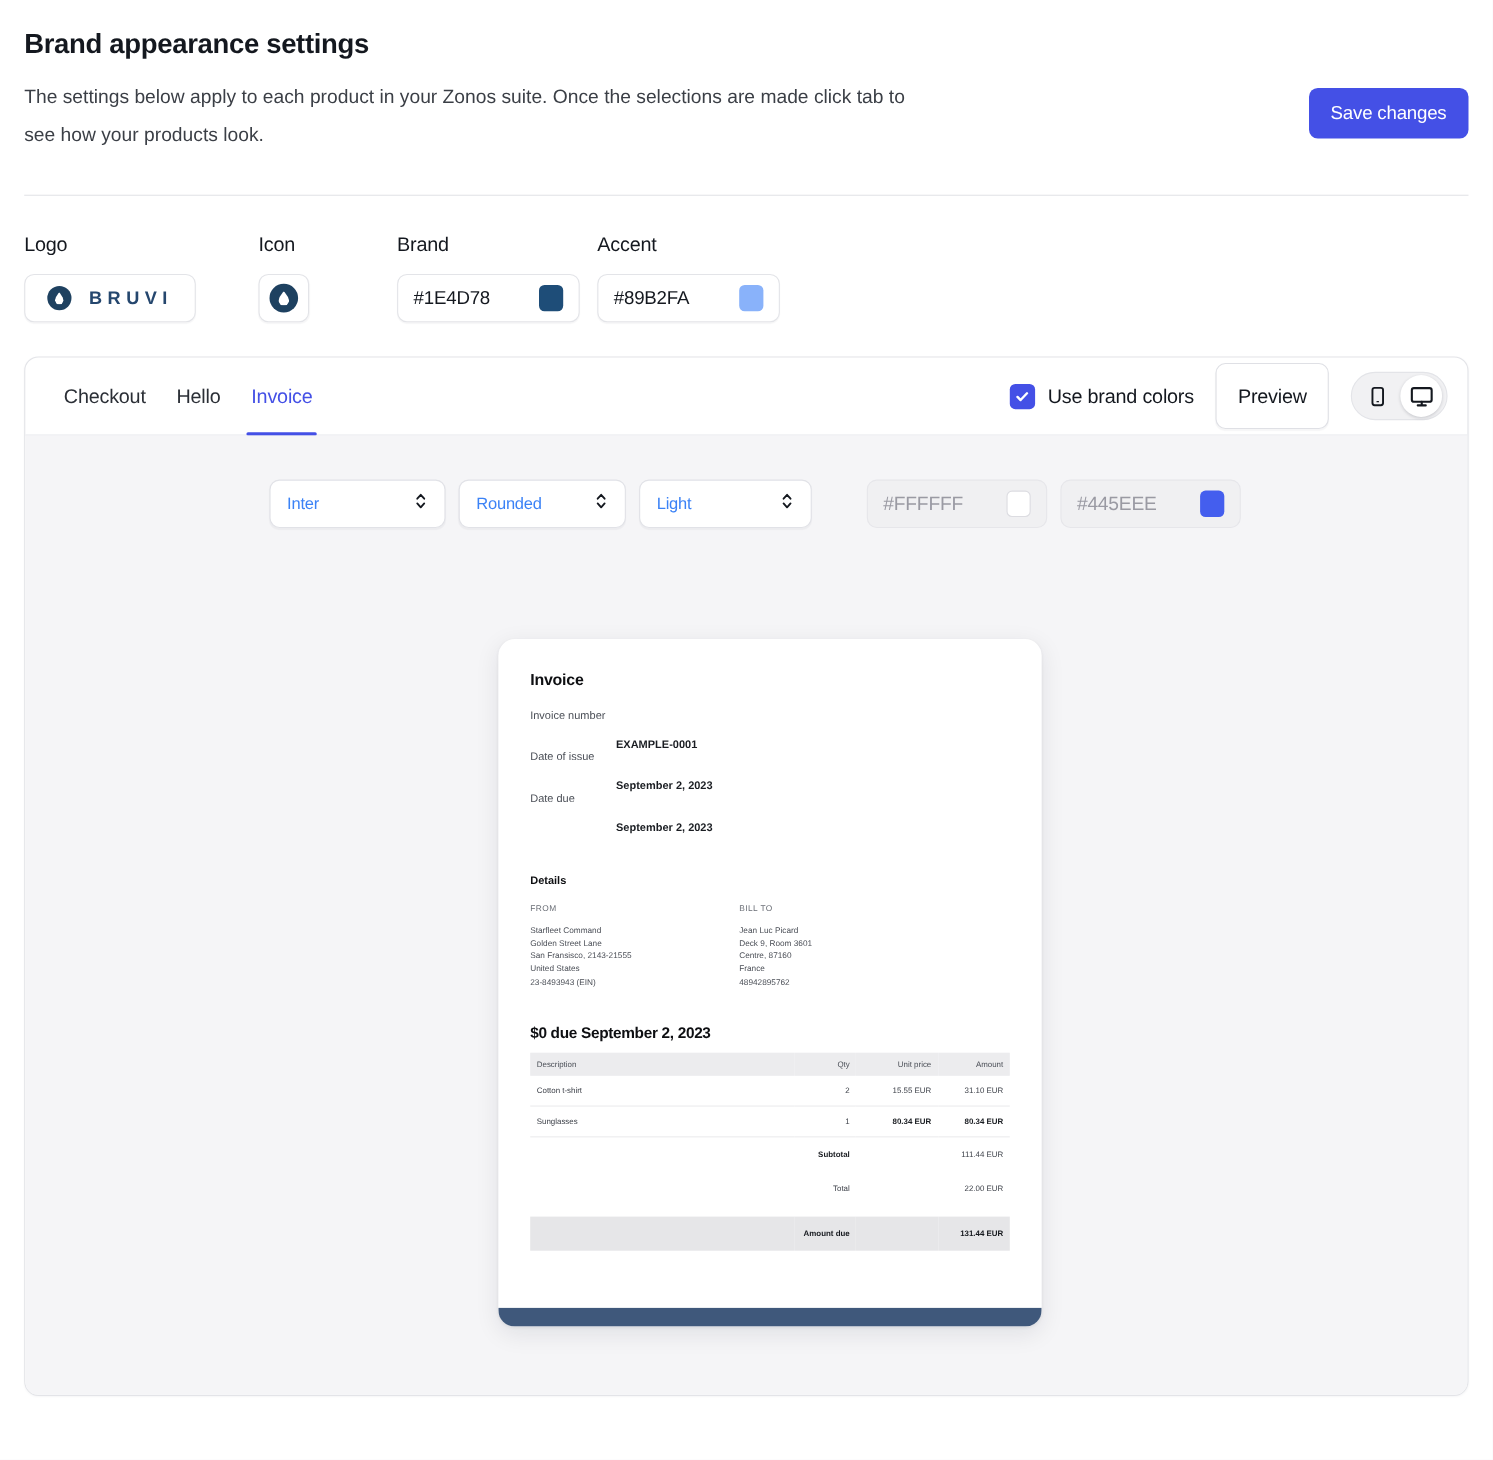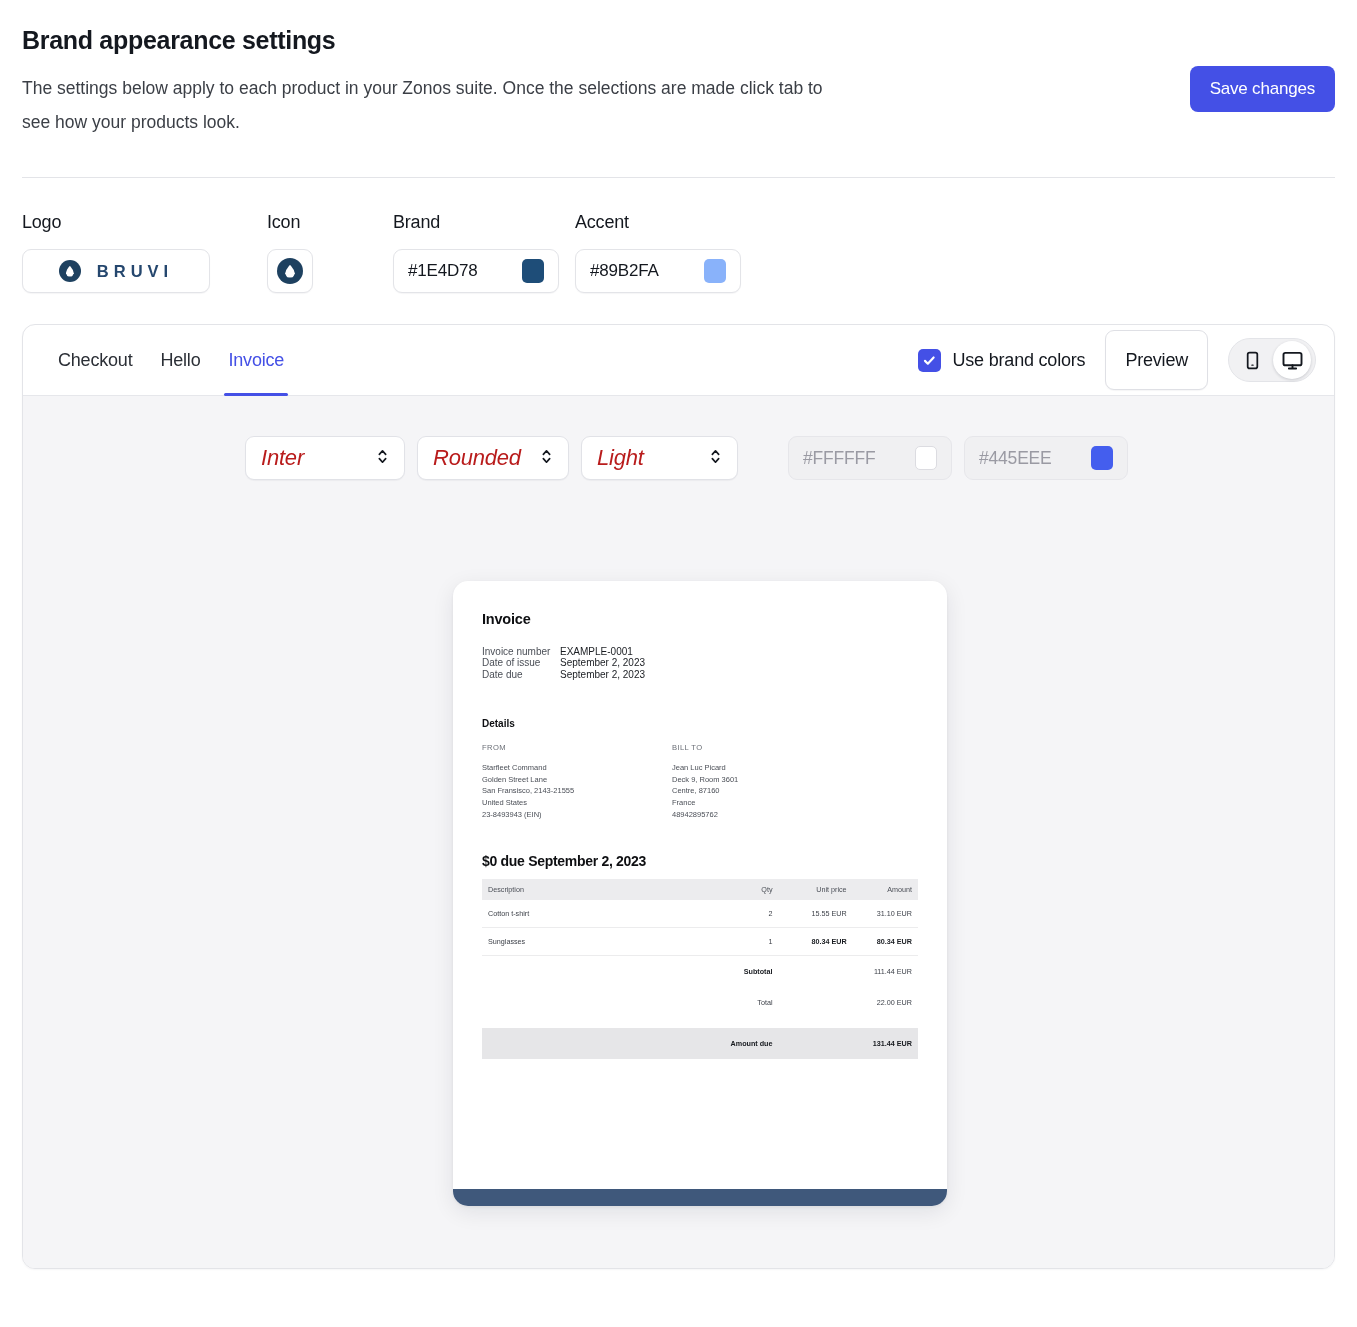--- a/index.html
+++ b/index.html
@@ -27,21 +27,21 @@
   .page-sub {
     font-size: 17.5px;
     line-height: 34px;
     color: #3b3f46;
     max-width: 810px;
     margin: 0;
   }
   .save-btn {
     position: absolute;
     right: 22px;
-    top: 66px;
+    top: 80px;
     background: #4450e6;
     color: #ffffff;
     border: none;
     border-radius: 8px;
     font-size: 17px;
     font-family: "Liberation Sans", sans-serif;
     padding: 0 20px;
     height: 46px;
     cursor: pointer;
     letter-spacing: -0.2px;
@@ -71,21 +71,21 @@
   .box {
     background: #fff;
     border: 1px solid #e3e4e8;
     border-radius: 9px;
     height: 44px;
     display: flex;
     align-items: center;
     box-shadow: 0 1px 1px rgba(16,24,40,.04);
   }
 
-  .logo-box { width: 188px; justify-content: center; gap: 16px; }
+  .logo-box { width: 156px; justify-content: center; gap: 16px; }
   .drop-circle {
     width: 22px; height: 22px; border-radius: 50%;
     background: #1e4160;
     display: flex; align-items: center; justify-content: center;
   }
   .drop-circle .drop {
     width: 8px; height: 11px;
     background: #ffffff;
     border-radius: 50% 50% 50% 50% / 66% 66% 34% 34%;
     transform: rotate(0deg);
@@ -222,21 +222,21 @@
     border-radius: 9px;
     height: 44px;
     min-width: 80px;
     display: flex;
     align-items: center;
     justify-content: space-between;
     padding: 0 15px;
     cursor: pointer;
     box-shadow: 0 1px 1px rgba(16,24,40,.04);
   }
-  .select .sv { font-size: 22px; color: #b91c1c; letter-spacing: -0.2px; font-style: italic; }
+  .select .sv { font-size: 15px; color: #3b82f6; letter-spacing: -0.2px; }
   .sel-w1 { width: 160px; }
   .sel-w2 { width: 152px; }
   .sel-w3 { width: 157px; }
   .chev { margin-left: 18px; }
 
   .ro-color {
     background: #f0f0f2;
     border: 1px solid #e6e6ea;
     border-radius: 9px;
     height: 44px;
@@ -265,21 +265,21 @@
   .inv-title {
     font-size: 14.5px;
     font-weight: bold;
     color: #0e0f12;
     margin-bottom: 19px;
     letter-spacing: -0.2px;
   }
   .meta-table { font-size: 10px; line-height: 11.4px; color: #4b4f57; }
   .meta-row { display: flex; }
   .meta-key { width: 78px; }
-  .meta-val { font-weight: normal; color: #1a1d22; }
+  .meta-val { font-weight: bold; color: #1a1d22; margin-top: 26px; }
   .zonos-logo {
     position: absolute;
     left: 225px;
     top: 68px;
     display: flex;
     align-items: center;
     gap: 13px;
   }
   .zonos-word {
     font-size: 20px;

